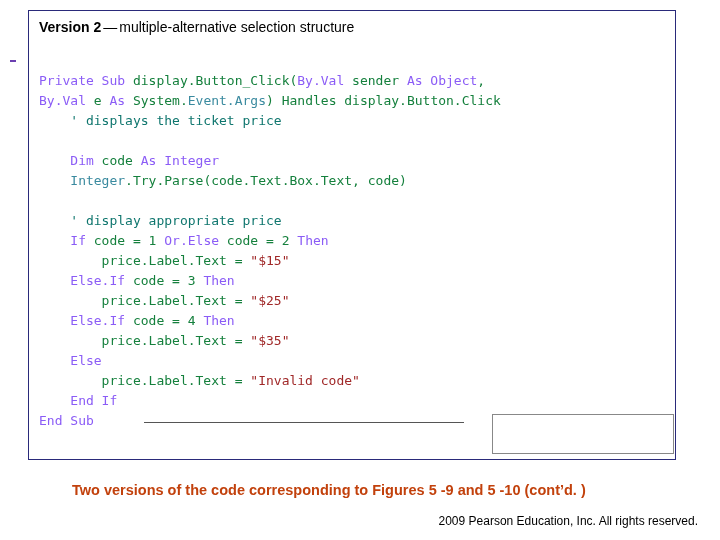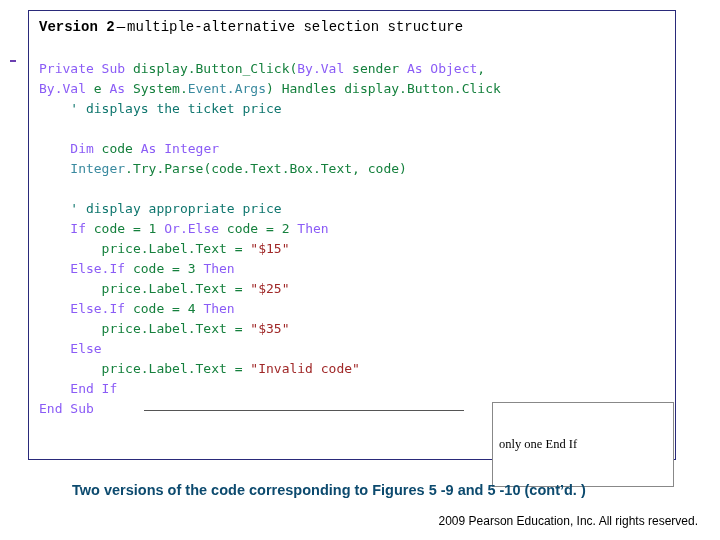--- a/index.html
+++ b/index.html
@@ -17,23 +17,23 @@
     left: 28px;
     top: 10px;
     width: 648px;
     height: 450px;
     border: 1px solid #2a2a7a;
     box-sizing: border-box;
     padding: 8px 10px 8px 10px;
     background: #fff;
   }
   .heading {
-    font-family: Liberation Mono, monospace;
+    font-family: Liberation Sans, sans-serif;
     font-size: 14px;
-    margin-bottom: 4px;
+    margin-bottom: 16px;
   }
   .heading .h-strong { font-weight: bold; }
   .heading .h-dash { margin: 0 2px; }
   .heading .h-rest { font-weight: normal; }
   .code-area {
     font-family: "Consolas", "DejaVu Sans Mono", monospace;
     font-size: 13px;
     line-height: 20px;
     white-space: pre;
     position: relative;
@@ -62,21 +62,21 @@
     line-height: 15px;
     padding: 4px 6px;
   }
   .caption {
     position: absolute;
     left: 72px;
     top: 482px;
     font-size: 14.5px;
     font-weight: bold;
     font-family: Arial, Helvetica, sans-serif;
-    color: #0c4a6e;
+    color: #c2410c;
   }
   .copyright {
     position: absolute;
     right: 22px;
     bottom: 12px;
     font-size: 12px;
     color: #000;
     font-family: Liberation Sans, sans-serif;
   }
   .tick {
@@ -113,21 +113,20 @@
 <span class="pl">    </span><span class="kw">Else.If</span><span class="pl"> code = 3 </span><span class="kw">Then</span>
 <span class="pl">        price.Label.Text = </span><span class="str">"$25"</span>
 <span class="pl">    </span><span class="kw">Else.If</span><span class="pl"> code = 4 </span><span class="kw">Then</span>
 <span class="pl">        price.Label.Text = </span><span class="str">"$35"</span>
 <span class="pl">    </span><span class="kw">Else</span>
 <span class="pl">        price.Label.Text = </span><span class="str">"Invalid code"</span>
 <span class="pl">    </span><span class="kw">End If</span>
 <span class="kw">End Sub</span>
     <div class="hr-line"></div>
     <div class="annot-box">
-      <div>only one End If</div>
     </div>
   </div>
 
 </div>
 
 <div class="caption">Two versions of the code corresponding to Figures 5 -9 and 5 -10 (cont’d. )</div>
 
 <div class="copyright">  2009 Pearson Education, Inc.  All rights reserved.</div>
 
 </body></html>

